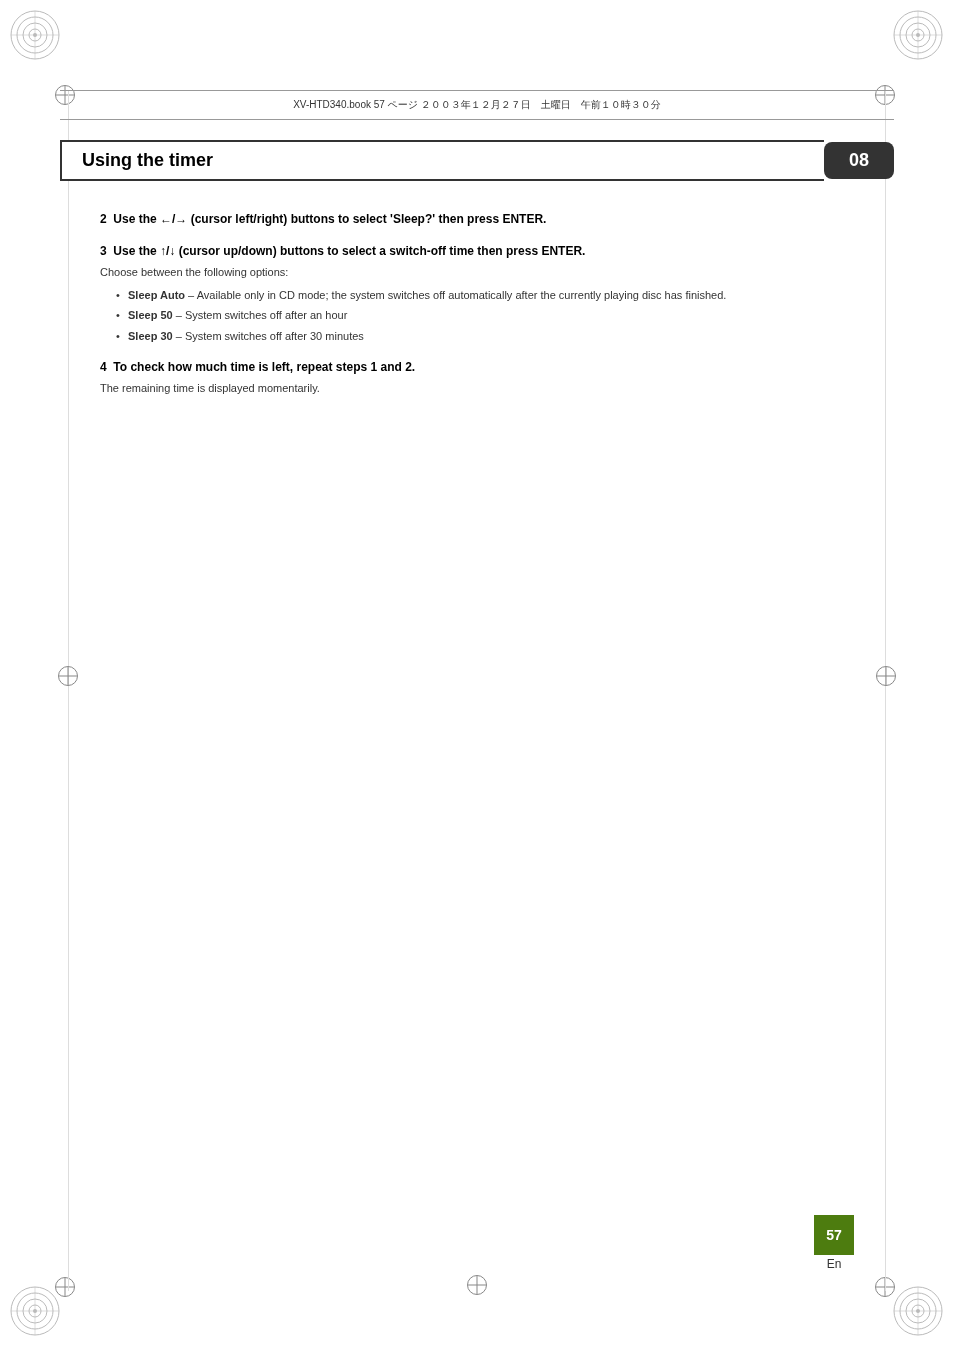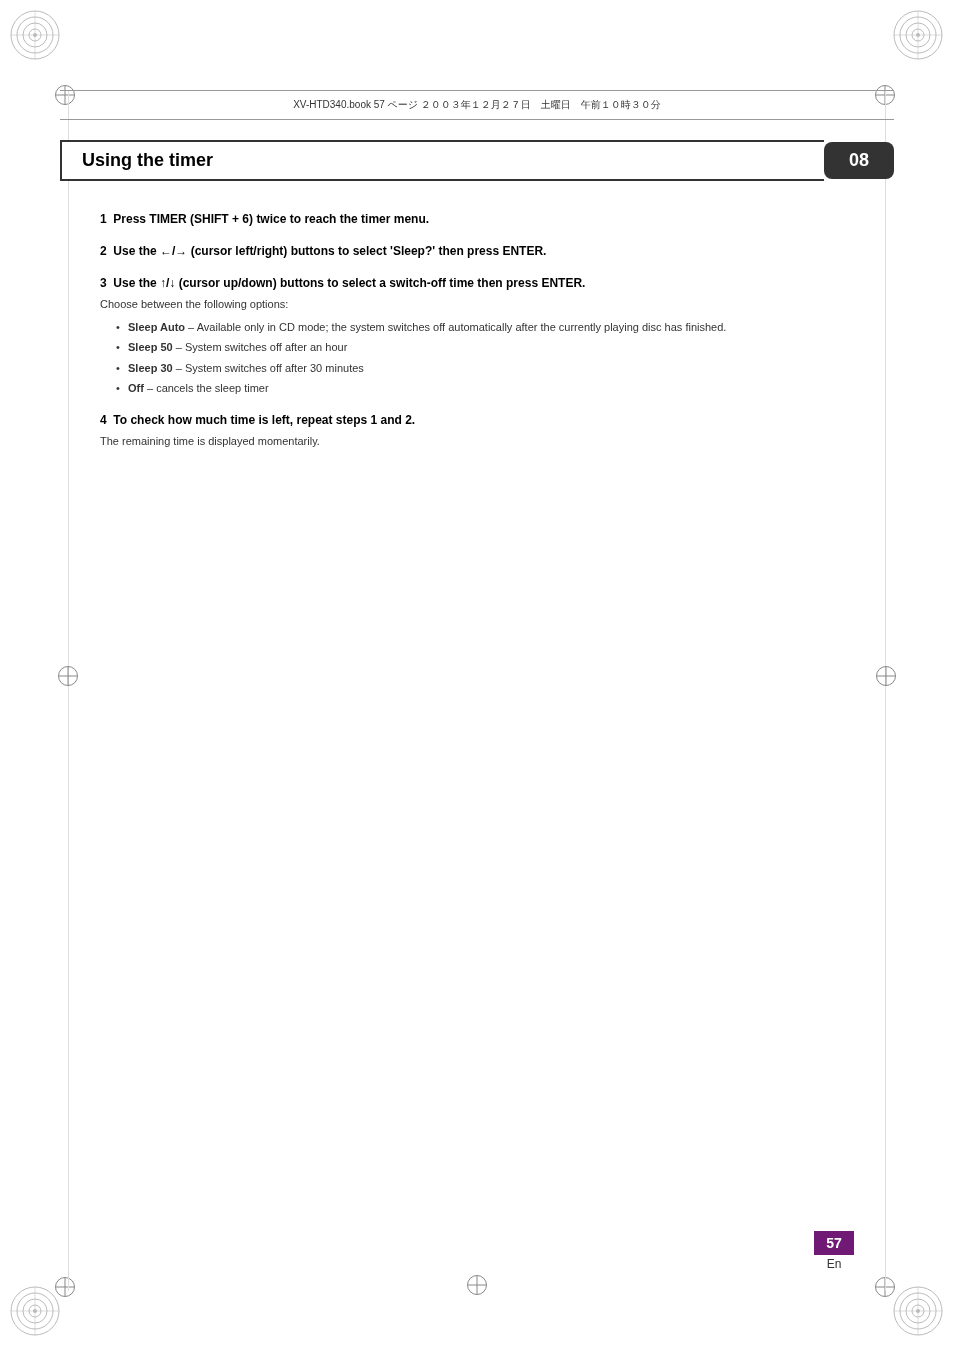--- a/index.html
+++ b/index.html
@@ -143,25 +143,25 @@
     .bottom-area {
       position: absolute;
       bottom: 80px;
       right: 100px;
       display: flex;
       flex-direction: column;
       align-items: center;
     }
 
     .page-number-box {
-      background: #701a75;
+      background: #4d7c0f;
       color: #fff;
       font-size: 14px;
       font-weight: bold;
-      padding: 4px 10px;
+      padding: 12px 10px;
       min-width: 40px;
       text-align: center;
     }
 
     .page-lang {
       font-size: 12px;
       color: #333;
       margin-top: 2px;
     }
 
@@ -360,25 +360,20 @@
     <div class="chapter-title-box">
       <span class="chapter-title-text">Using the timer</span>
     </div>
     <div class="chapter-number-box">
       <span>08</span>
     </div>
   </div>
 
   <div class="content-area">
 
-    <div class="step-section">
-      <p class="step-heading">
-        <strong>1&nbsp;&nbsp;</strong><span>Press TIMER (SHIFT + 6) twice to reach the timer menu.</span>
-      </p>
-    </div>
 
     <div class="step-section">
       <p class="step-heading">
         <strong>2&nbsp;&nbsp;</strong><span>Use the ←/→ (cursor left/right) buttons to select 'Sleep?' then press ENTER.</span>
       </p>
     </div>
 
     <div class="step-section">
       <p class="step-heading">
         <strong>3&nbsp;&nbsp;</strong><span>Use the ↑/↓ (cursor up/down) buttons to select a switch-off time then press ENTER.</span>
@@ -391,24 +386,20 @@
           <span>– Available only in CD mode; the system switches off automatically after the currently playing disc has finished.</span>
         </li>
         <li>
           <strong>Sleep 50</strong>
           <span>– System switches off after an hour</span>
         </li>
         <li>
           <strong>Sleep 30</strong>
           <span>– System switches off after 30 minutes</span>
         </li>
-        <li>
-          <strong>Off</strong>
-          <span>– cancels the sleep timer</span>
-        </li>
       </ul>
     </div>
 
     <div class="step-section">
       <p class="step-heading">
         <strong>4&nbsp;&nbsp;</strong><span>To check how much time is left, repeat steps 1 and 2.</span>
       </p>
       <p class="step-text">The remaining time is displayed momentarily.</p>
     </div>
 

